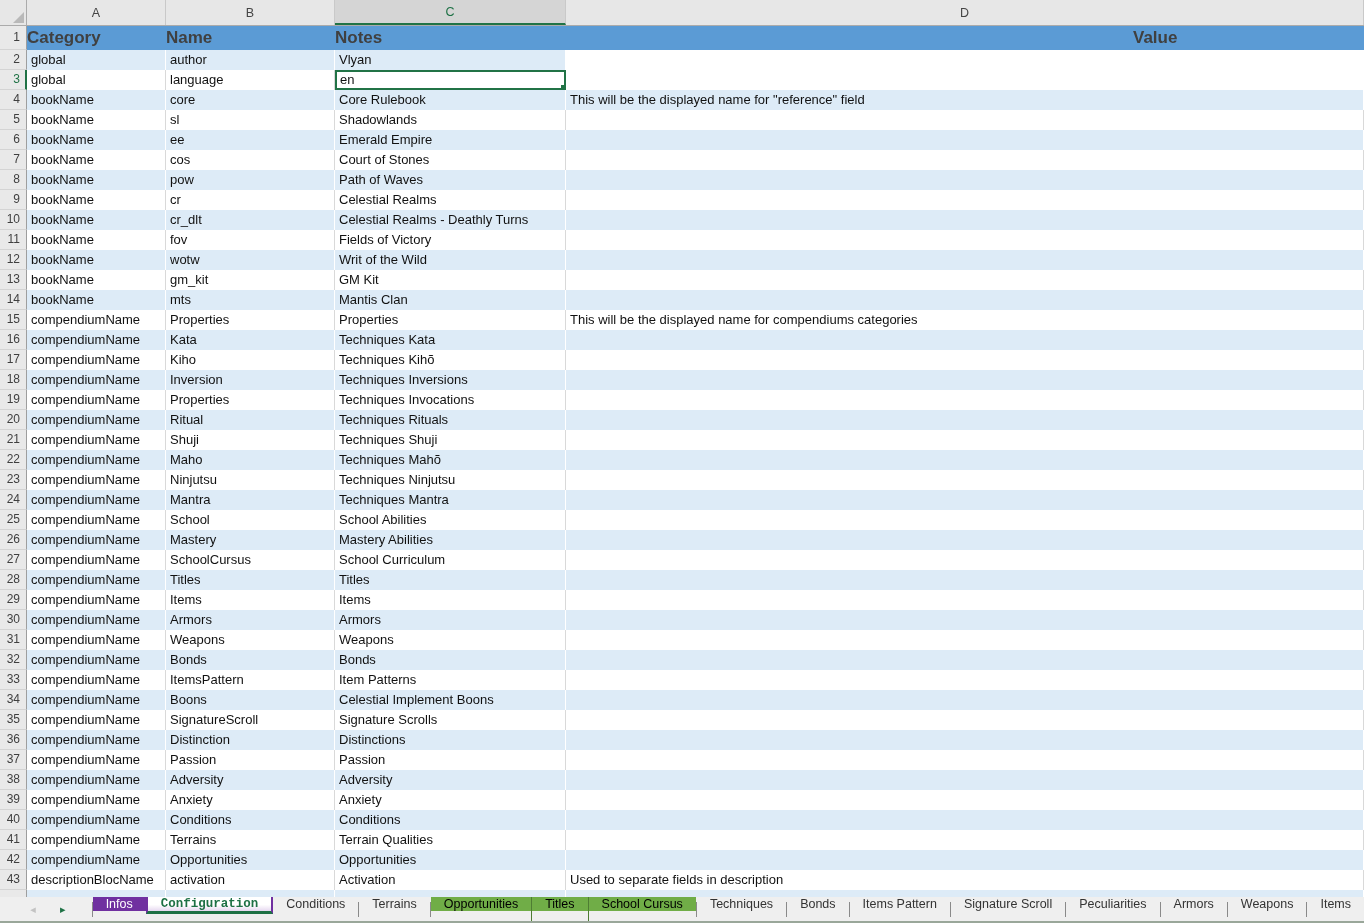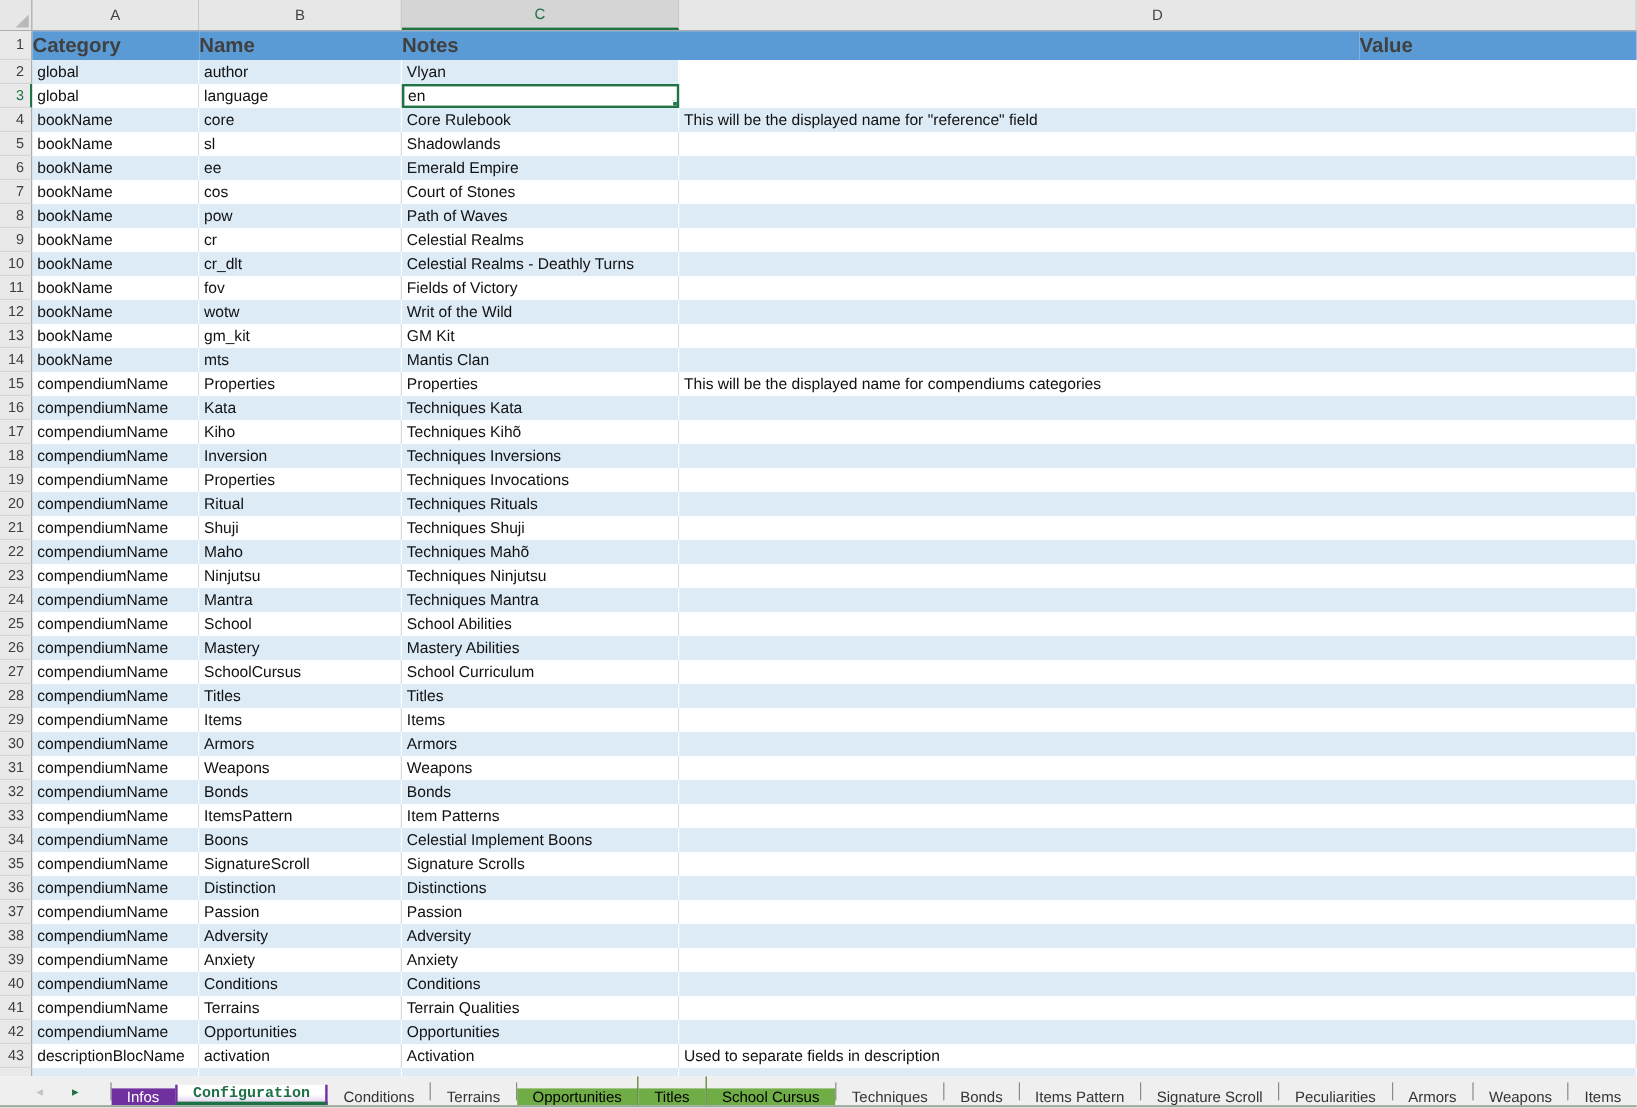--- a/index.html
+++ b/index.html
@@ -50,21 +50,21 @@
 
   
   .tabbar { flex:1; background:#EFEFEF; display:flex; align-items:stretch; height:26px;
     border-bottom:2px solid #9aa79a; overflow:hidden; }
   .nav-arrow { width:30px; display:flex; align-items:center; justify-content:center;
     font-size:11px; user-select:none; }
   .nav-arrow.left { color:#C3C3C3; margin-left:18px; }
   .nav-arrow.right { color:#1E7145; margin-right:14px; }
   .tsep { width:1px; height:15px; background:#8A8A8A; align-self:center; flex:0 0 1px; }
   .tsep.dark { background:#4E7D33; height:26px; }
-  .tabs { display:flex; align-items:flex-end; }
+  .tabs { display:flex; align-items:flex-start; }
   .tab { padding:0 13px; display:flex; align-items:center; font-size:12.5px; color:#333;
     white-space:nowrap; cursor:default; }
   .tab.purple { background:#7030A0; color:#fff; }
   .tab.green  { background:#70AD47; color:#000; }
   .tab.active { background:linear-gradient(#ffffff 55%, #E6D8F0);
     border-left:2px solid #7030A0; border-right:2px solid #7030A0; border-bottom:3px solid #1E7145;
     color:#1E7145; font-weight:bold;font-family:Liberation Mono, monospace; }
 </style>
 </head>
 <body>

